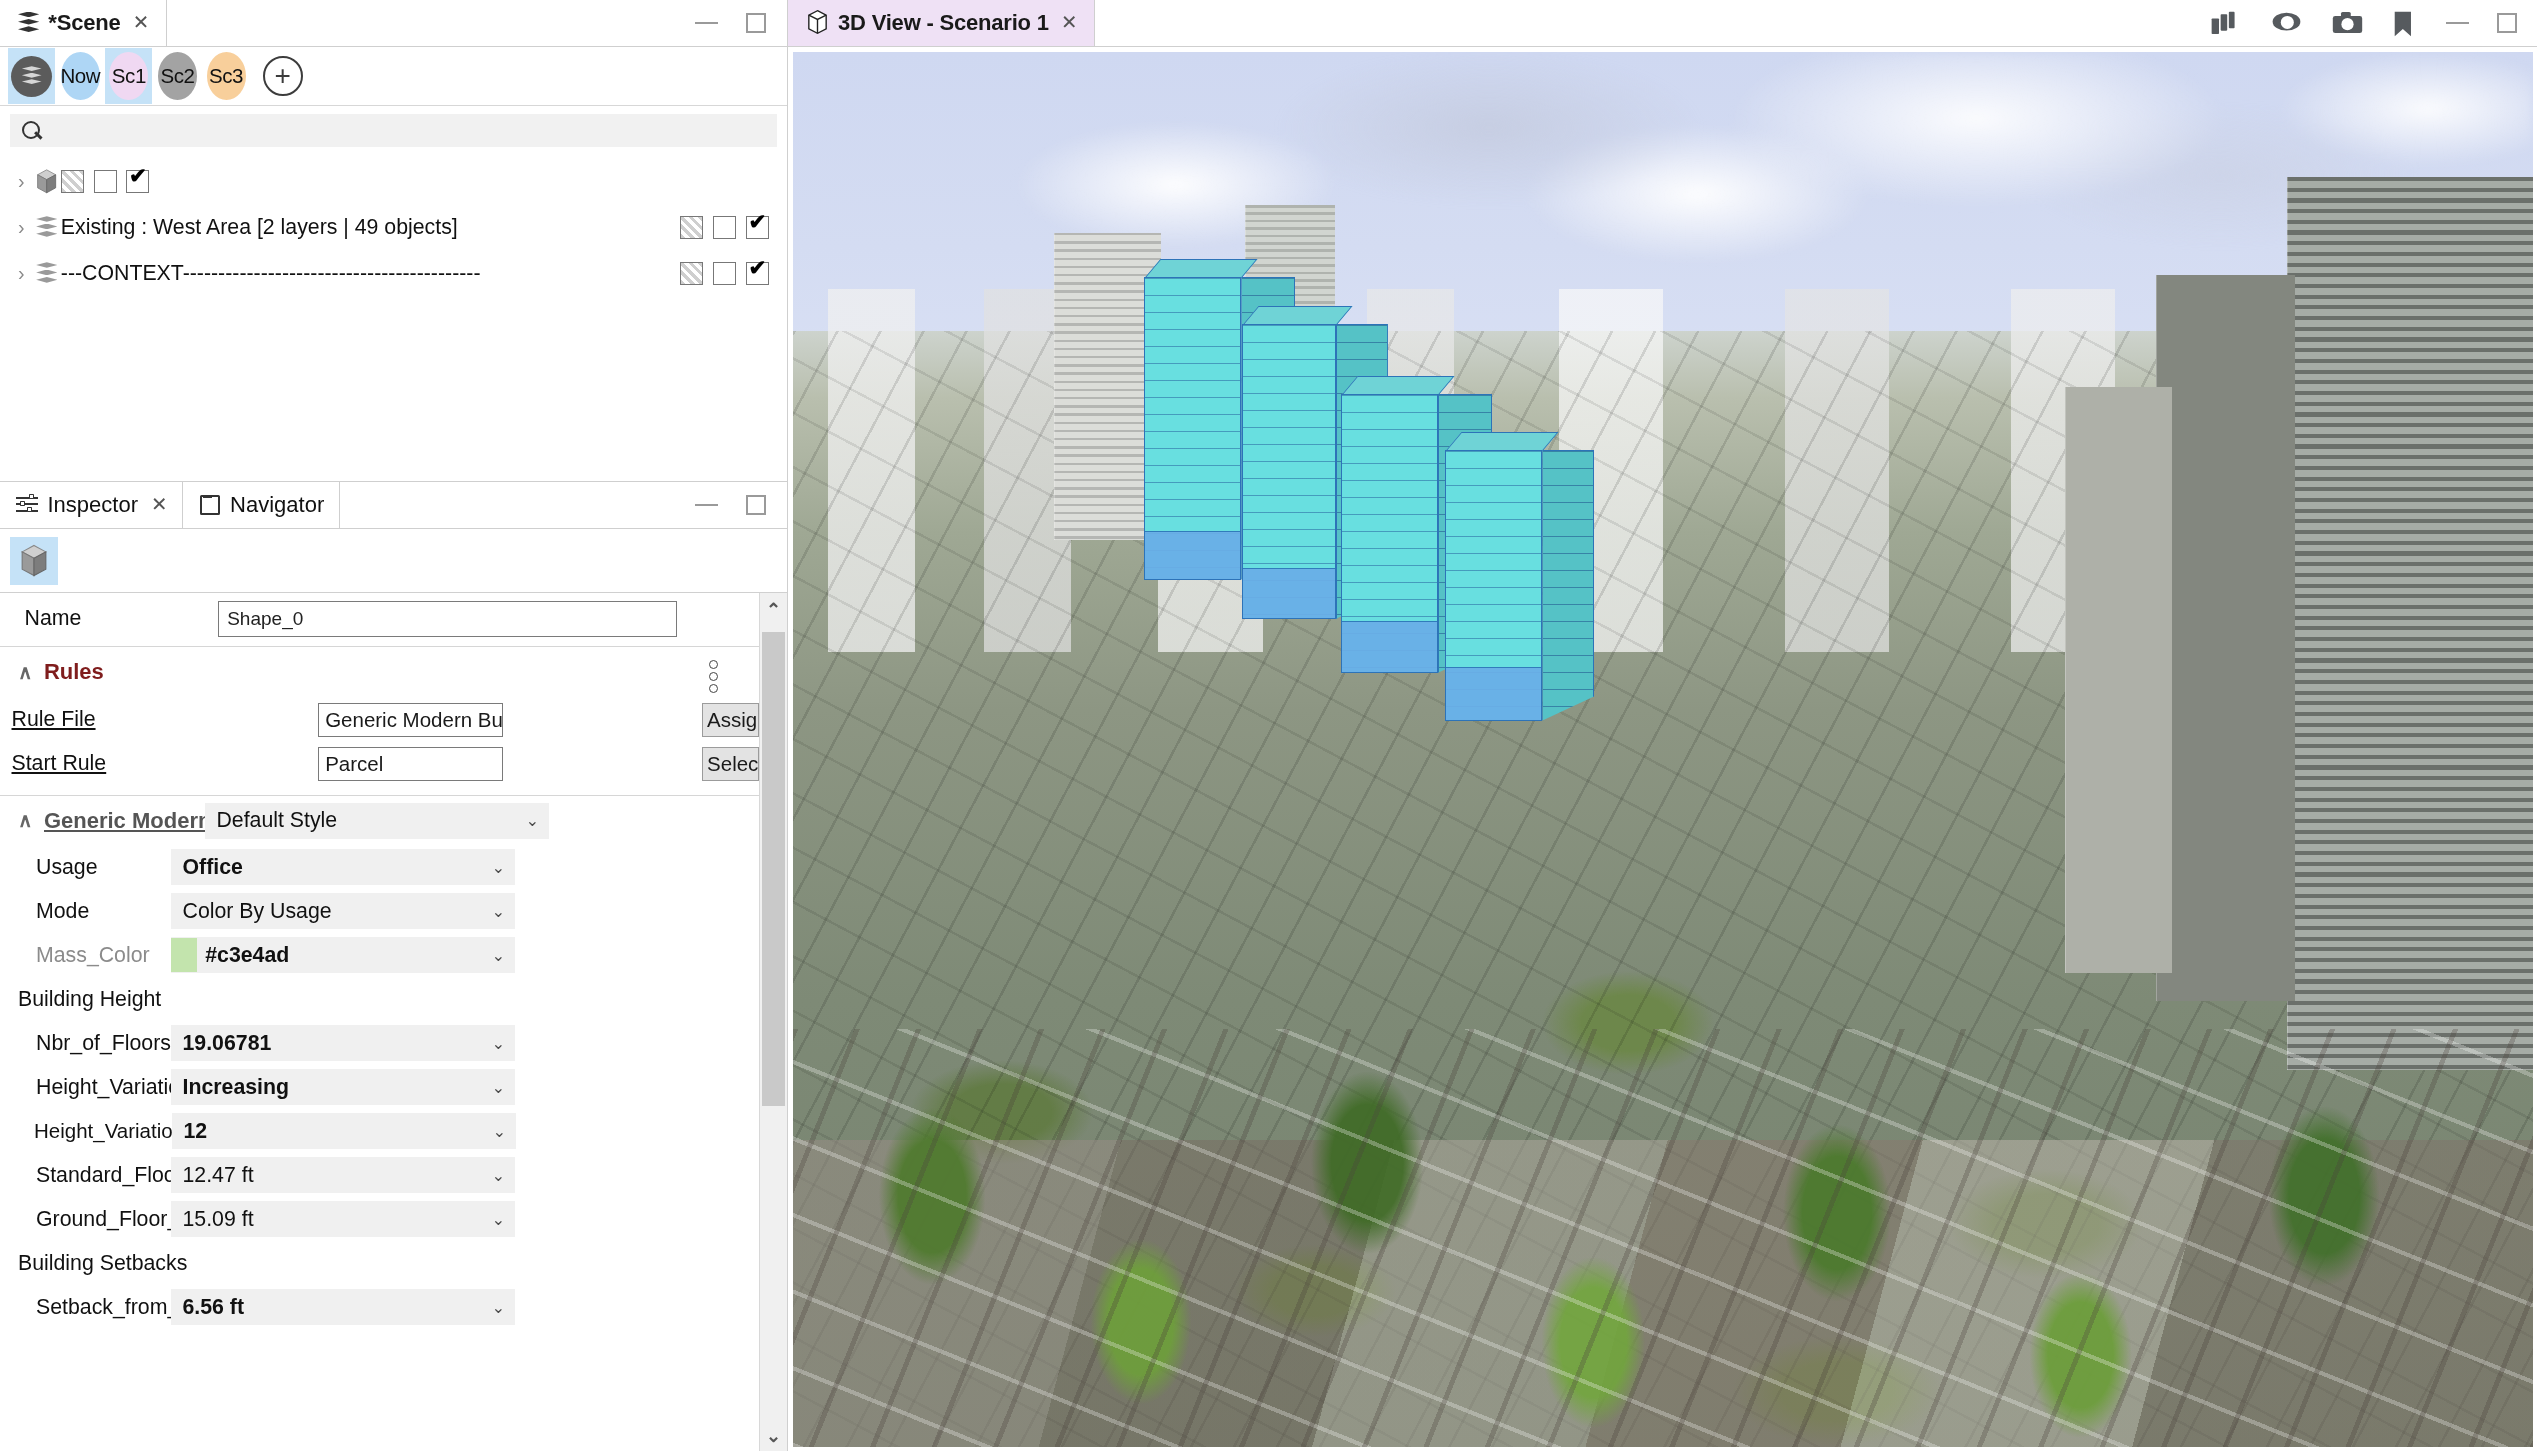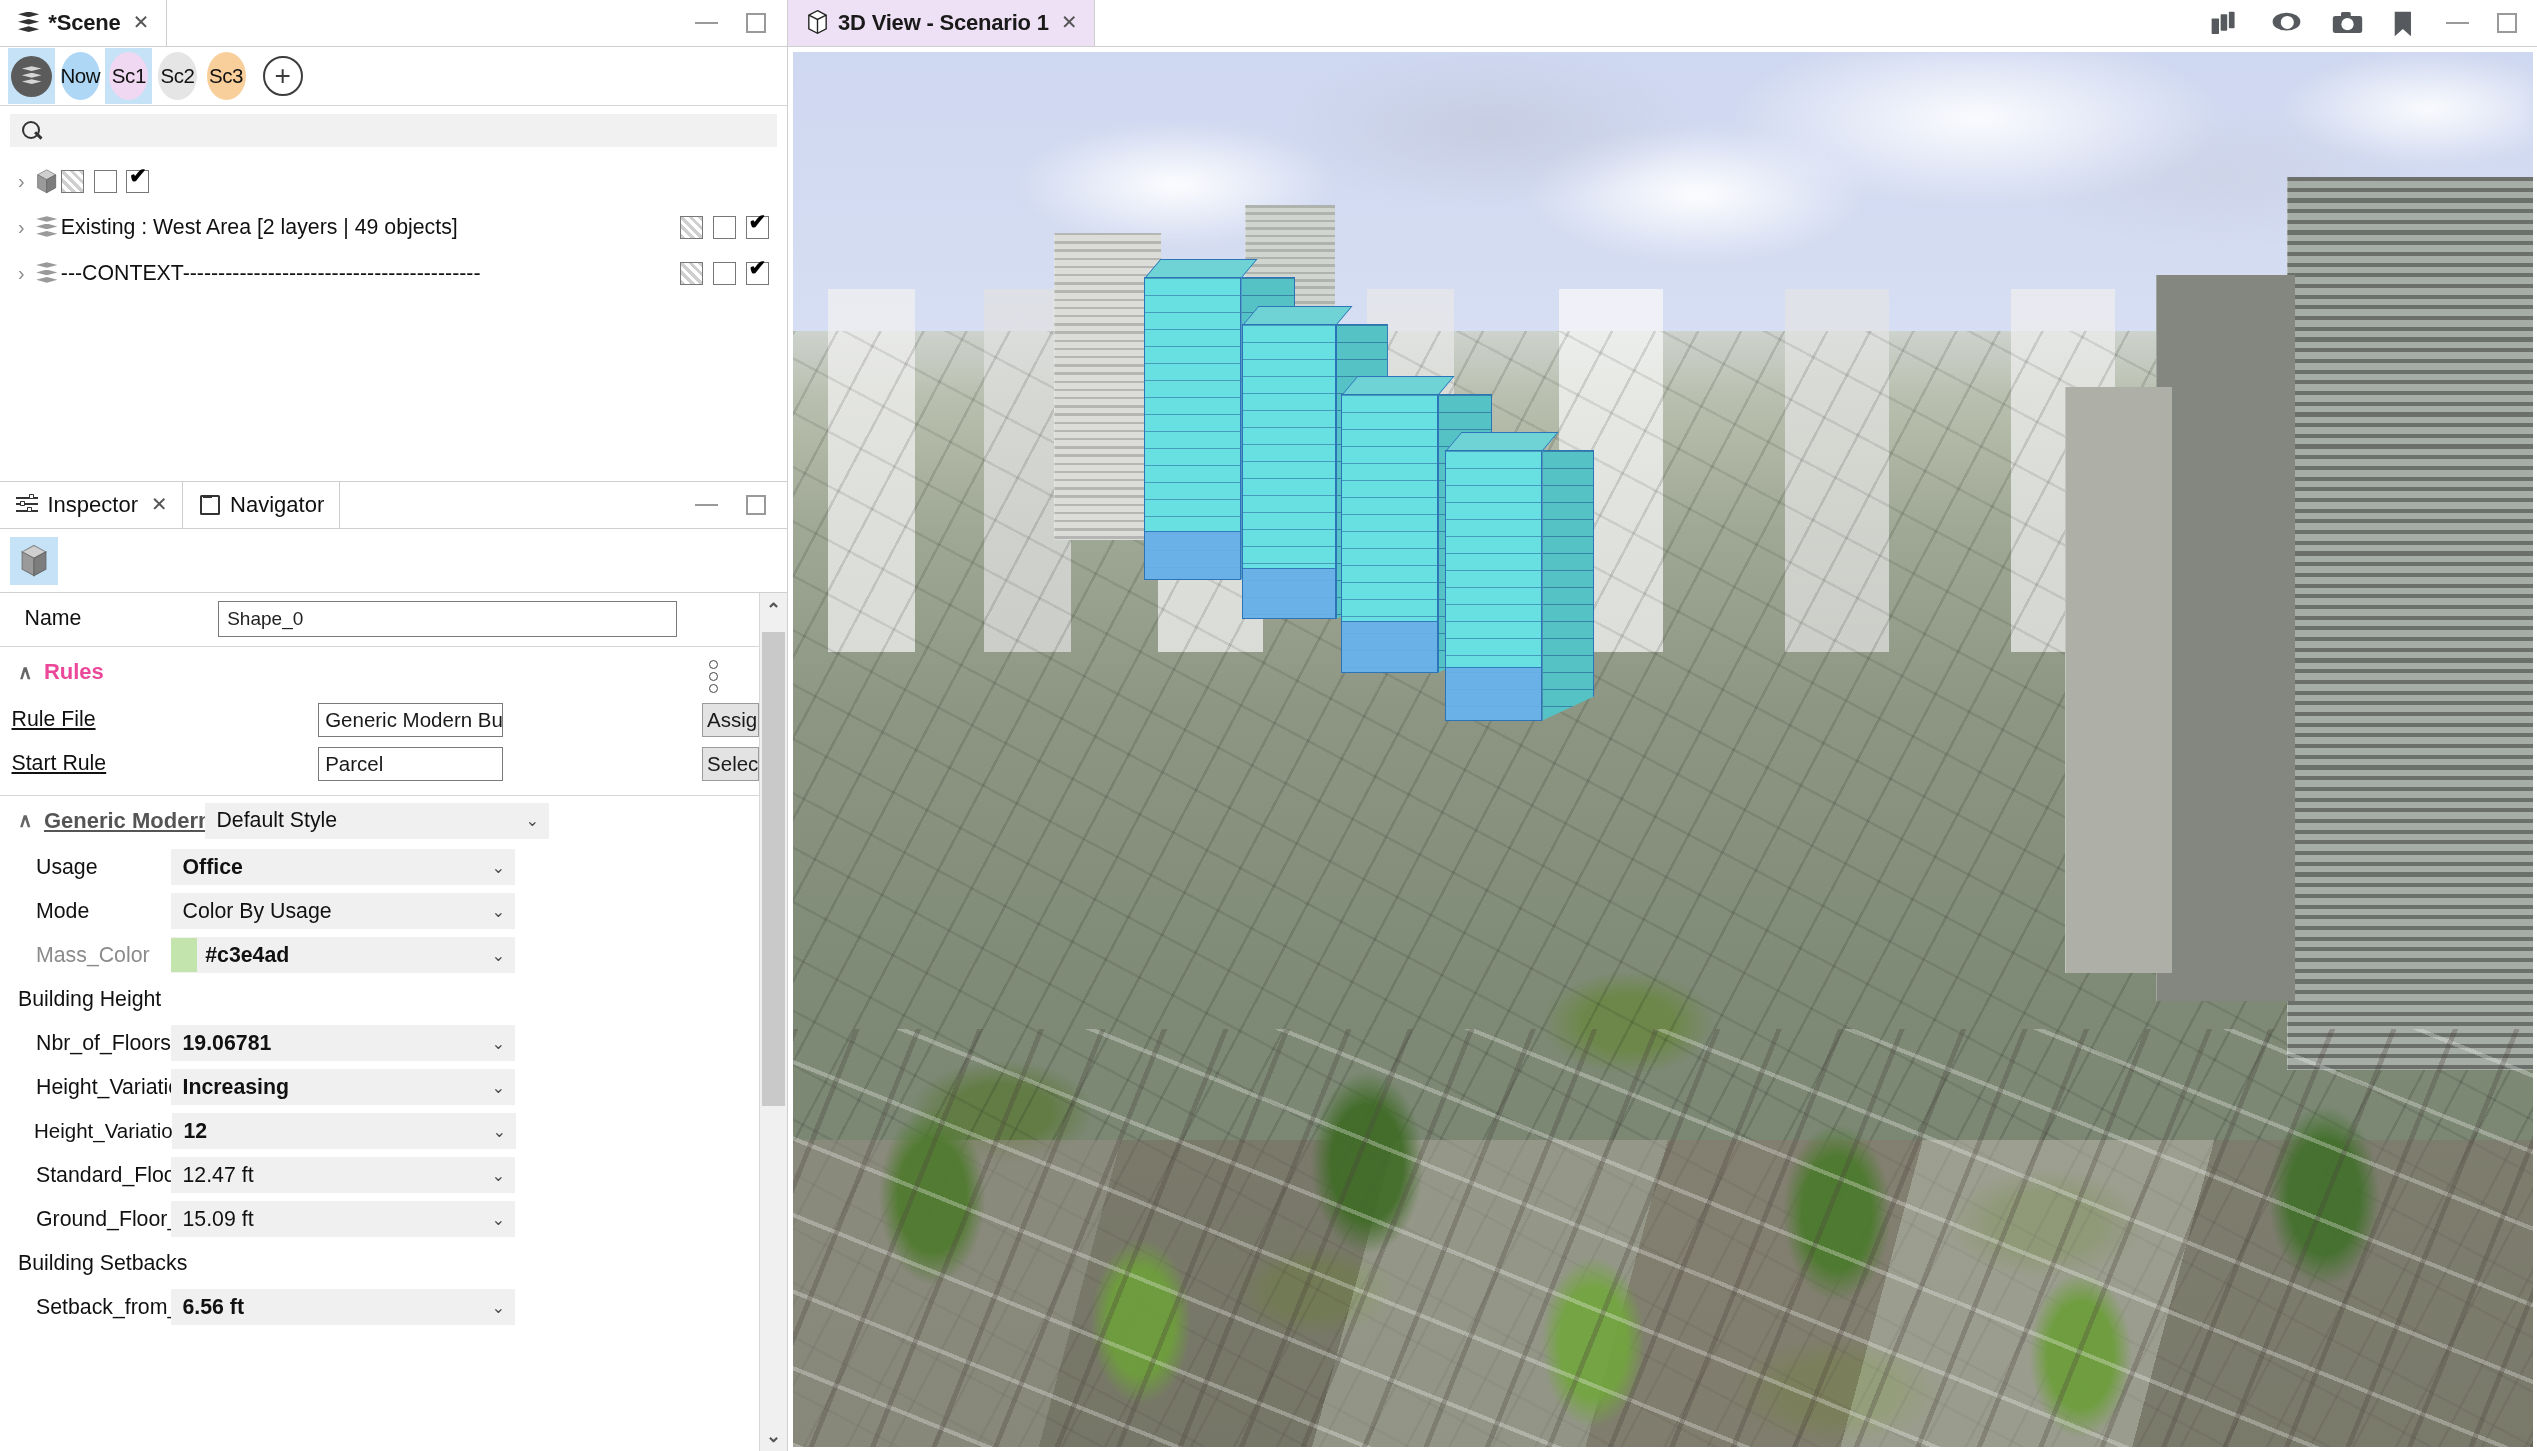--- a/index.html
+++ b/index.html
@@ -104,21 +104,21 @@
   .insp-scroll { flex:1; position:relative; overflow:hidden; }
 
   .row-name { height:43px; display:flex; align-items:center; padding: 8.2px 0 0 0; }
   .lbl-left { width:218px; padding-left:24.6px; font-size:21.3px; color:#111; }
   .txtfield { height:36px; border:0.8px solid #7a7a7a; background:#fff; display:flex; align-items:center; padding-left:8.2px; font-size:19px; color:#222; }
 
   .hr { height:0.8px; background:#d6d6d6; margin: 9.8px 0 0 0; }
 
   .sec-head { height:51px; display:flex; align-items:center; padding-left:18px; position:relative; }
   .caret { font-size:19.7px; color:#666; margin-right:11.5px; font-weight:700; }
-  .sec-title { font-size:22px; font-weight:700; color:#ec4899; }
+  .sec-title { font-size:22px; font-weight:700; color:#7f1d1d; }
   .kebab { position:absolute; right:41px; top:13px; display:flex; flex-direction:column; gap:3.3px; }
   .kebab span { width:9px; height:9px; border:1.6px solid #444; border-radius:50%; display:block; }
 
   .rule-row { height:44px; display:flex; align-items:center;justify-content:space-between; }
   .rule-lbl { width:123px; padding-left:11.5px; font-size:21.3px; color:#111; text-decoration:underline; }
   .rule-field { width:185px; height:34px; border:0.8px solid #7a7a7a; background:#fff; display:flex; align-items:center;
                 padding-left:6.6px; font-size:20.5px; color:#1a1a1a; overflow:hidden; white-space:nowrap; }
   .rule-btn { width:57px; height:34px; background:#e3e3e3; border:0.8px solid #9b9b9b; margin-left:4.9px;
               display:flex; align-items:center; padding-left:4.1px; font-size:20.5px; color:#1a1a1a; overflow:hidden; }
 
@@ -252,21 +252,21 @@
               </span>
           </span>
         </div>
         <div class="scn-wrap">
           <span class="scn" style="background:#aed6f5">Now</span>
         </div>
         <div class="scn-wrap sel">
           <span class="scn" style="background:#f0d8f2">Sc1</span>
         </div>
         <div class="scn-wrap">
-          <span class="scn" style="background:#e5e5e5">Sc2</span>
+          <span class="scn" style="background:#a3a3a3">Sc2</span>
         </div>
         <div class="scn-wrap">
           <span class="scn" style="background:#f8cf9b">Sc3</span>
         </div>
         <div class="scn-plus">+</div>
       </div>
 
       <div class="searchrow">
         <div class="searchbox">
           <span class="search-icon"></span>

